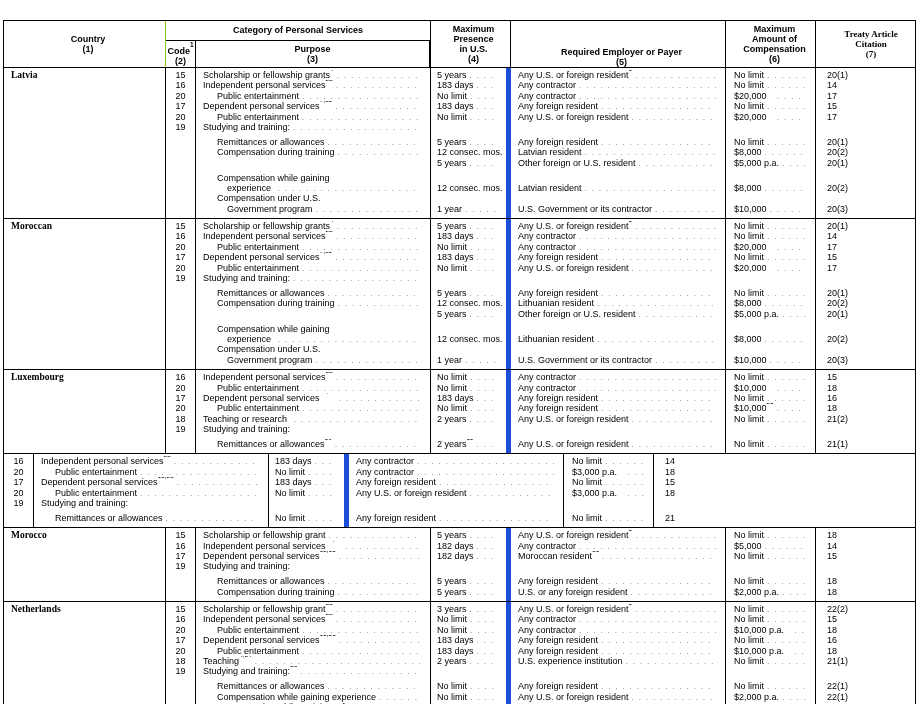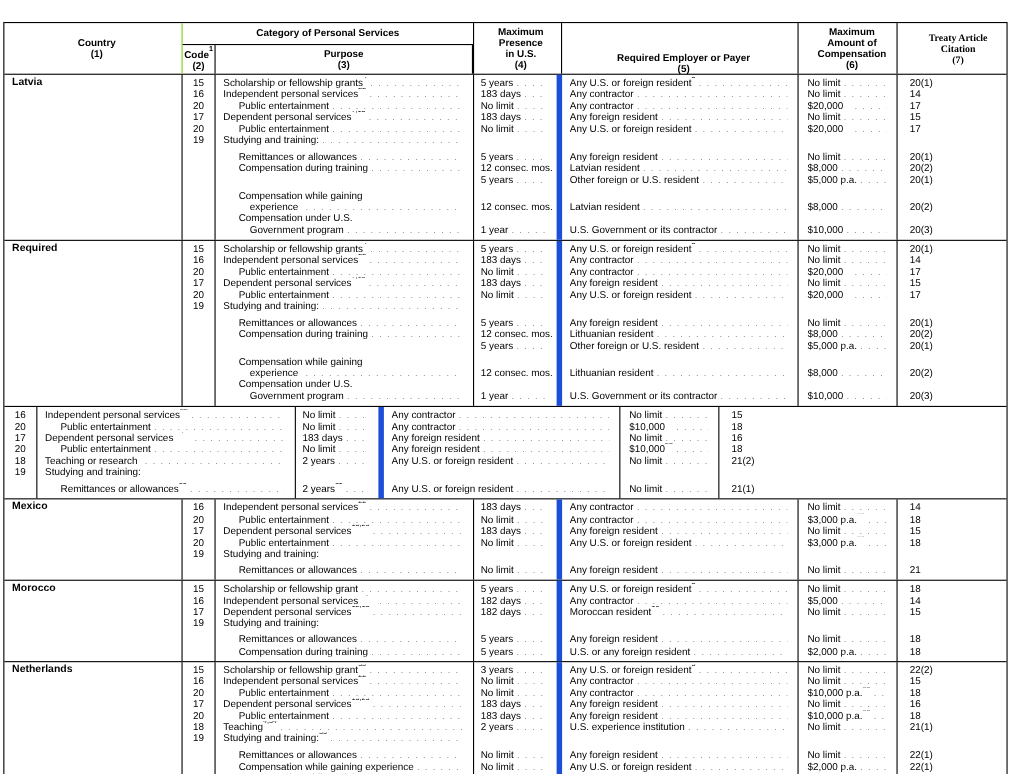--- a/index.html
+++ b/index.html
@@ -21,21 +21,21 @@
   .hcol.col-presence{width:80px;border-right:1px solid #000;}
   .hcol.col-payer{width:215px;border-right:1px solid #000;justify-content:flex-end;}
   .hcol.col-comp{width:90px;border-right:1px solid #000;}
   .hcol.col-cite{flex:1;font-family:Liberation Serif, serif;}
   .hcol sup{font-size:6.5px;position:relative;top:-3px;}
   
   .section{display:flex;align-items:stretch;}
   .section + .section{border-top:1px solid #000;}
   .col{box-sizing:border-box;padding-top:2px;padding-bottom:4px;font-size:9px;}
   .col-country{width:162px;border-right:1px solid #000;padding-left:7px;}
-  .country{font-weight:bold;font-size:9.5px;line-height:10.4px;}
+  .country{font-weight:bold;font-size:9.5px;line-height:10.4px;font-family:Liberation Serif, serif;}
   .col-code{width:30px;border-right:1px solid #000;}
   .col-purpose{width:235px;border-right:1px solid #000;}
   .col-presence{width:80px;border-right:5px solid #1d4ed8;padding-left:6px;}
   .col-payer{width:215px;border-right:1px solid #000;padding-left:7px;}
   .col-comp{width:90px;border-right:1px solid #000;padding-left:8px;}
   .col-cite{flex:1;padding-left:11px;}
   .line{height:10.4px;line-height:10.4px;display:flex;align-items:flex-start;white-space:nowrap;overflow:hidden;}
   .spacer{height:4.5px;}
   .col-code .line{justify-content:center;}
   .col-purpose .line{padding-left:7px;}
@@ -392,21 +392,21 @@
             <div class="line">
               <div class="t"></div>
             </div>
             <div class="line">
               <div class="t">20(3)</div>
             </div>
           </div>
         </div>
         <div class="section">
           <div class="col col-country">
-            <div class="country">Required</div>
+            <div class="country">Moroccan</div>
           </div>
           <div class="col col-code">
             <div class="line">
               <div class="t">15</div>
             </div>
             <div class="line">
               <div class="t">16</div>
             </div>
             <div class="line">
               <div class="t">20</div>
@@ -690,197 +690,197 @@
               <div class="t"></div>
             </div>
             <div class="line">
               <div class="t">20(2)</div>
             </div>
             <div class="line">
               <div class="t"></div>
             </div>
             <div class="line">
               <div class="t">20(3)</div>
-            </div>
-          </div>
-        </div>
-        <div class="section">
-          <div class="col col-code">
-            <div class="line">
-              <div class="t">16</div>
-            </div>
-            <div class="line">
-              <div class="t">20</div>
-            </div>
-            <div class="line">
-              <div class="t">17</div>
-            </div>
-            <div class="line">
-              <div class="t">20</div>
-            </div>
-            <div class="line">
-              <div class="t">18</div>
-            </div>
-            <div class="line">
-              <div class="t">19</div>
-            </div>
-            <div class="spacer"></div>
-            <div class="line">
-              <div class="t"></div>
-            </div>
-          </div>
-          <div class="col col-purpose">
-            <div class="line">
-              <div class="t">Independent personal services<sup>22</sup></div>
-              <div class="dots"></div>
-            </div>
-            <div class="line ind1">
-              <div class="t">Public entertainment</div>
-              <div class="dots"></div>
-            </div>
-            <div class="line">
-              <div class="t">Dependent personal services<sup>15,24</sup></div>
-              <div class="dots"></div>
-            </div>
-            <div class="line ind1">
-              <div class="t">Public entertainment</div>
-              <div class="dots"></div>
-            </div>
-            <div class="line">
-              <div class="t">Teaching or research<sup>9</sup></div>
-              <div class="dots"></div>
-            </div>
-            <div class="line">
-              <div class="t">Studying and training:</div>
-            </div>
-            <div class="spacer"></div>
-            <div class="line ind1">
-              <div class="t">Remittances or allowances<sup>10</sup></div>
-              <div class="dots"></div>
-            </div>
-          </div>
-          <div class="col col-presence">
-            <div class="line">
-              <div class="t">No limit</div>
-              <div class="dots"></div>
-            </div>
-            <div class="line">
-              <div class="t">No limit</div>
-              <div class="dots"></div>
-            </div>
-            <div class="line">
-              <div class="t">183 days</div>
-              <div class="dots"></div>
-            </div>
-            <div class="line">
-              <div class="t">No limit</div>
-              <div class="dots"></div>
-            </div>
-            <div class="line">
-              <div class="t">2 years</div>
-              <div class="dots"></div>
-            </div>
-            <div class="line">
-              <div class="t"></div>
-            </div>
-            <div class="spacer"></div>
-            <div class="line">
-              <div class="t">2 years<sup>11</sup></div>
-              <div class="dots"></div>
-            </div>
-          </div>
-          <div class="col col-payer">
-            <div class="line">
-              <div class="t">Any contractor</div>
-              <div class="dots"></div>
-            </div>
-            <div class="line">
-              <div class="t">Any contractor</div>
-              <div class="dots"></div>
-            </div>
-            <div class="line">
-              <div class="t">Any foreign resident</div>
-              <div class="dots"></div>
-            </div>
-            <div class="line">
-              <div class="t">Any foreign resident</div>
-              <div class="dots"></div>
-            </div>
-            <div class="line">
-              <div class="t">Any U.S. or foreign resident</div>
-              <div class="dots"></div>
-            </div>
-            <div class="line">
-              <div class="t"></div>
-            </div>
-            <div class="spacer"></div>
-            <div class="line">
-              <div class="t">Any U.S. or foreign resident</div>
-              <div class="dots"></div>
-            </div>
-          </div>
-          <div class="col col-comp">
-            <div class="line">
-              <div class="t">No limit</div>
-              <div class="dots"></div>
-            </div>
-            <div class="line">
-              <div class="t">$10,000<sup>25</sup></div>
-              <div class="dots"></div>
-            </div>
-            <div class="line">
-              <div class="t">No limit</div>
-              <div class="dots"></div>
-            </div>
-            <div class="line">
-              <div class="t">$10,000<sup>25</sup></div>
-              <div class="dots"></div>
-            </div>
-            <div class="line">
-              <div class="t">No limit</div>
-              <div class="dots"></div>
-            </div>
-            <div class="line">
-              <div class="t"></div>
-            </div>
-            <div class="spacer"></div>
-            <div class="line">
-              <div class="t">No limit</div>
-              <div class="dots"></div>
-            </div>
-          </div>
-          <div class="col col-cite">
-            <div class="line">
-              <div class="t">15</div>
-            </div>
-            <div class="line">
-              <div class="t">18</div>
-            </div>
-            <div class="line">
-              <div class="t">16</div>
-            </div>
-            <div class="line">
-              <div class="t">18</div>
-            </div>
-            <div class="line">
-              <div class="t">21(2)</div>
-            </div>
-            <div class="line">
-              <div class="t"></div>
-            </div>
-            <div class="spacer"></div>
-            <div class="line">
-              <div class="t">21(1)</div>
             </div>
           </div>
         </div>
         <div class="section">
           <div class="col col-country">
-            <div class="country">Mexico</div>
-          </div>
+            <div class="country">Luxembourg</div>
+          </div>
+          <div class="col col-code">
+            <div class="line">
+              <div class="t">16</div>
+            </div>
+            <div class="line">
+              <div class="t">20</div>
+            </div>
+            <div class="line">
+              <div class="t">17</div>
+            </div>
+            <div class="line">
+              <div class="t">20</div>
+            </div>
+            <div class="line">
+              <div class="t">18</div>
+            </div>
+            <div class="line">
+              <div class="t">19</div>
+            </div>
+            <div class="spacer"></div>
+            <div class="line">
+              <div class="t"></div>
+            </div>
+          </div>
+          <div class="col col-purpose">
+            <div class="line">
+              <div class="t">Independent personal services<sup>22</sup></div>
+              <div class="dots"></div>
+            </div>
+            <div class="line ind1">
+              <div class="t">Public entertainment</div>
+              <div class="dots"></div>
+            </div>
+            <div class="line">
+              <div class="t">Dependent personal services<sup>15,24</sup></div>
+              <div class="dots"></div>
+            </div>
+            <div class="line ind1">
+              <div class="t">Public entertainment</div>
+              <div class="dots"></div>
+            </div>
+            <div class="line">
+              <div class="t">Teaching or research<sup>9</sup></div>
+              <div class="dots"></div>
+            </div>
+            <div class="line">
+              <div class="t">Studying and training:</div>
+            </div>
+            <div class="spacer"></div>
+            <div class="line ind1">
+              <div class="t">Remittances or allowances<sup>10</sup></div>
+              <div class="dots"></div>
+            </div>
+          </div>
+          <div class="col col-presence">
+            <div class="line">
+              <div class="t">No limit</div>
+              <div class="dots"></div>
+            </div>
+            <div class="line">
+              <div class="t">No limit</div>
+              <div class="dots"></div>
+            </div>
+            <div class="line">
+              <div class="t">183 days</div>
+              <div class="dots"></div>
+            </div>
+            <div class="line">
+              <div class="t">No limit</div>
+              <div class="dots"></div>
+            </div>
+            <div class="line">
+              <div class="t">2 years</div>
+              <div class="dots"></div>
+            </div>
+            <div class="line">
+              <div class="t"></div>
+            </div>
+            <div class="spacer"></div>
+            <div class="line">
+              <div class="t">2 years<sup>11</sup></div>
+              <div class="dots"></div>
+            </div>
+          </div>
+          <div class="col col-payer">
+            <div class="line">
+              <div class="t">Any contractor</div>
+              <div class="dots"></div>
+            </div>
+            <div class="line">
+              <div class="t">Any contractor</div>
+              <div class="dots"></div>
+            </div>
+            <div class="line">
+              <div class="t">Any foreign resident</div>
+              <div class="dots"></div>
+            </div>
+            <div class="line">
+              <div class="t">Any foreign resident</div>
+              <div class="dots"></div>
+            </div>
+            <div class="line">
+              <div class="t">Any U.S. or foreign resident</div>
+              <div class="dots"></div>
+            </div>
+            <div class="line">
+              <div class="t"></div>
+            </div>
+            <div class="spacer"></div>
+            <div class="line">
+              <div class="t">Any U.S. or foreign resident</div>
+              <div class="dots"></div>
+            </div>
+          </div>
+          <div class="col col-comp">
+            <div class="line">
+              <div class="t">No limit</div>
+              <div class="dots"></div>
+            </div>
+            <div class="line">
+              <div class="t">$10,000<sup>25</sup></div>
+              <div class="dots"></div>
+            </div>
+            <div class="line">
+              <div class="t">No limit</div>
+              <div class="dots"></div>
+            </div>
+            <div class="line">
+              <div class="t">$10,000<sup>25</sup></div>
+              <div class="dots"></div>
+            </div>
+            <div class="line">
+              <div class="t">No limit</div>
+              <div class="dots"></div>
+            </div>
+            <div class="line">
+              <div class="t"></div>
+            </div>
+            <div class="spacer"></div>
+            <div class="line">
+              <div class="t">No limit</div>
+              <div class="dots"></div>
+            </div>
+          </div>
+          <div class="col col-cite">
+            <div class="line">
+              <div class="t">15</div>
+            </div>
+            <div class="line">
+              <div class="t">18</div>
+            </div>
+            <div class="line">
+              <div class="t">16</div>
+            </div>
+            <div class="line">
+              <div class="t">18</div>
+            </div>
+            <div class="line">
+              <div class="t">21(2)</div>
+            </div>
+            <div class="line">
+              <div class="t"></div>
+            </div>
+            <div class="spacer"></div>
+            <div class="line">
+              <div class="t">21(1)</div>
+            </div>
+          </div>
+        </div>
+        <div class="section">
           <div class="col col-code">
             <div class="line">
               <div class="t">16</div>
             </div>
             <div class="line">
               <div class="t">20</div>
             </div>
             <div class="line">
               <div class="t">17</div>
             </div>

